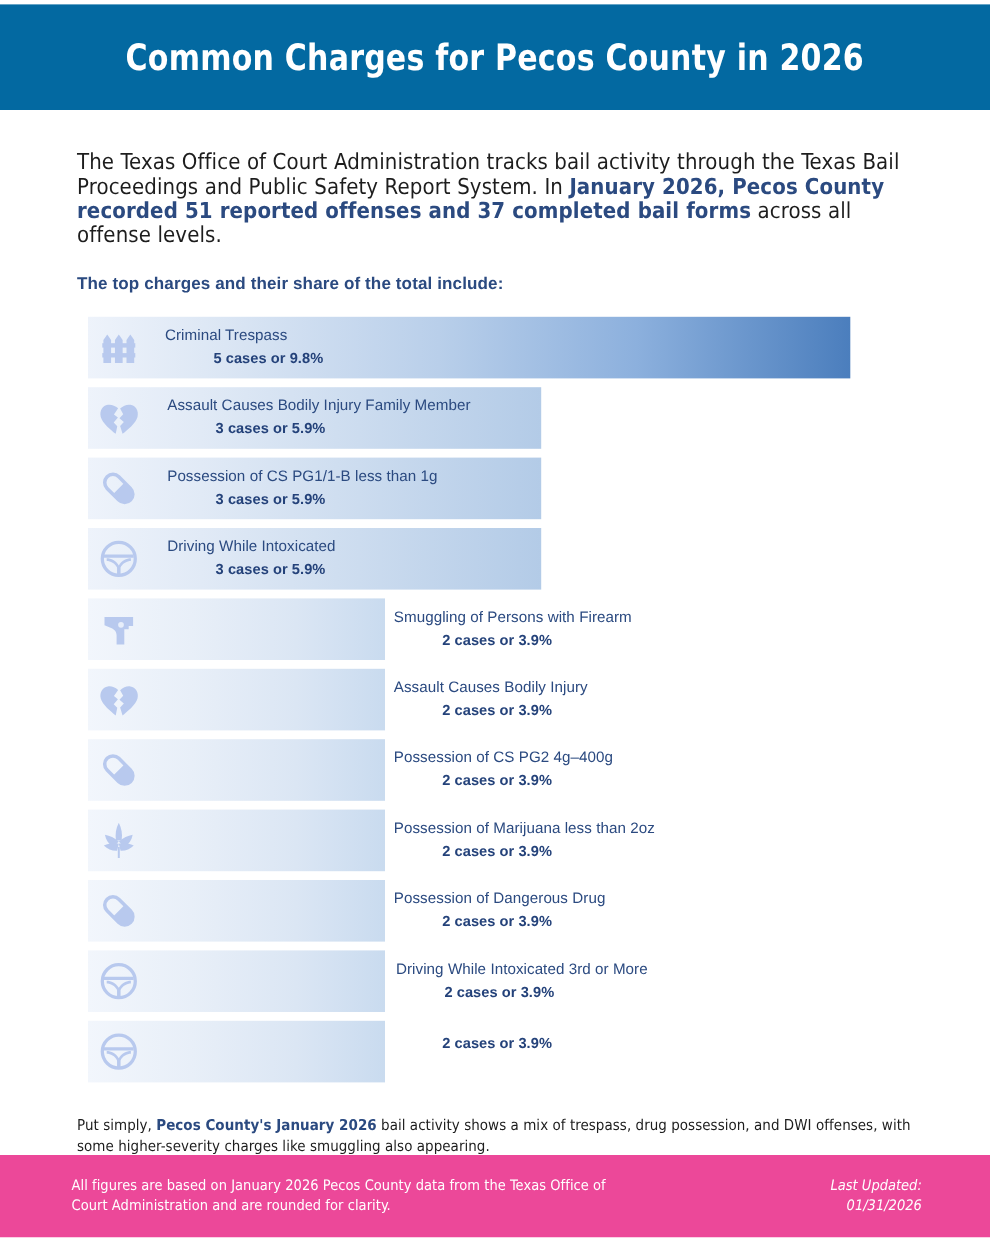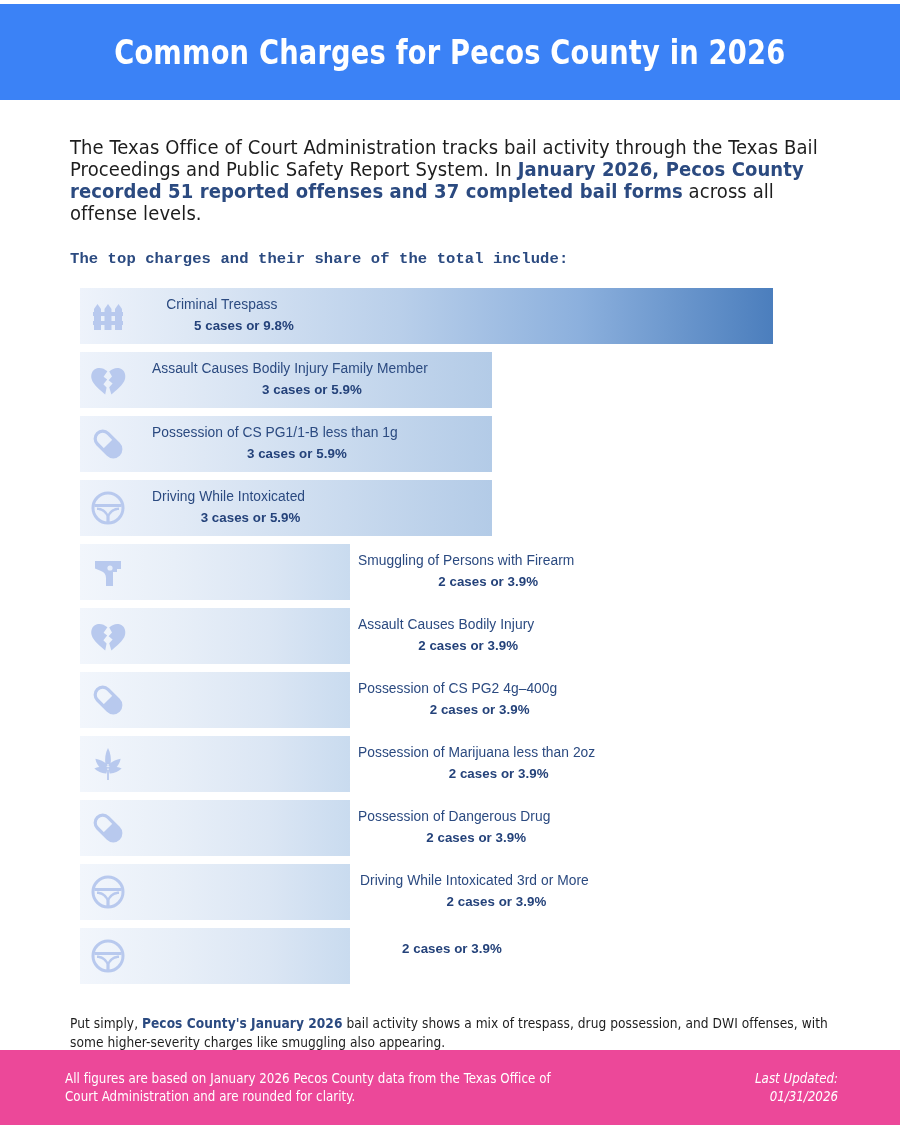--- a/index.html
+++ b/index.html
@@ -8,21 +8,21 @@
     background:#ffffff;
     font-family:"Liberation Sans",sans-serif;
     -webkit-font-smoothing:antialiased;
     overflow:hidden;
   }
   .page{position:relative;width:900px;height:1125px;background:#fff;box-sizing:border-box;}
 
   
   .header{
     position:absolute;left:0;top:4px;width:900px;height:96px;
-    background:#3b82f6;
+    background:#0369a1;
     display:flex;align-items:center;justify-content:center;
   }
   .header-title{
     color:#ffffff;
     font-family:"DejaVu Sans Condensed","Liberation Sans Narrow","Liberation Sans",sans-serif;
     font-size:33px;font-weight:bold;letter-spacing:.2px;
     transform:scaleX(.92);transform-origin:center;
     white-space:nowrap;
   }
 
@@ -34,26 +34,26 @@
     width:760px;
     font-size:20px;line-height:22px;color:#1d1d1d;
     font-family:"Liberation Sans Narrow","DejaVu Sans Condensed","Liberation Sans",sans-serif;
     letter-spacing:.1px;
   }
   .intro .hl{color:#2b4a80;font-weight:bold;}
 
   .subhead{
     margin:26px 70px 0 70px;
     font-size:15.5px;font-weight:bold;color:#2b4a80;
-    font-family:Liberation Mono, monospace;
+    font-family:Liberation Sans, sans-serif;
     letter-spacing:.1px;
   }
 
   
-  .chart{position:relative;margin:16px 0 0 0;width:832px;text-align:center;}
+  .chart{position:relative;margin:16px 0 0 0;width:832px;}
   .row{position:relative;height:64px;}
   .bar{
     position:absolute;left:80px;top:4px;height:56px;
     background:linear-gradient(to right,#eef3fb 0%,#dbe6f4 18%,#b9cfea 46%,#8cb0dd 72%,#4b7ebd 100%);
   }
   .bar.short{
     background:linear-gradient(to right,#eef3fb 0%,#e1eaf6 25%,#cfdef0 55%,#b3cbe7 100%);
   }
   .bar.tiny{
     background:linear-gradient(to right,#f2f6fc 0%,#e8eff8 35%,#dbe6f4 70%,#c9dbef 100%);

